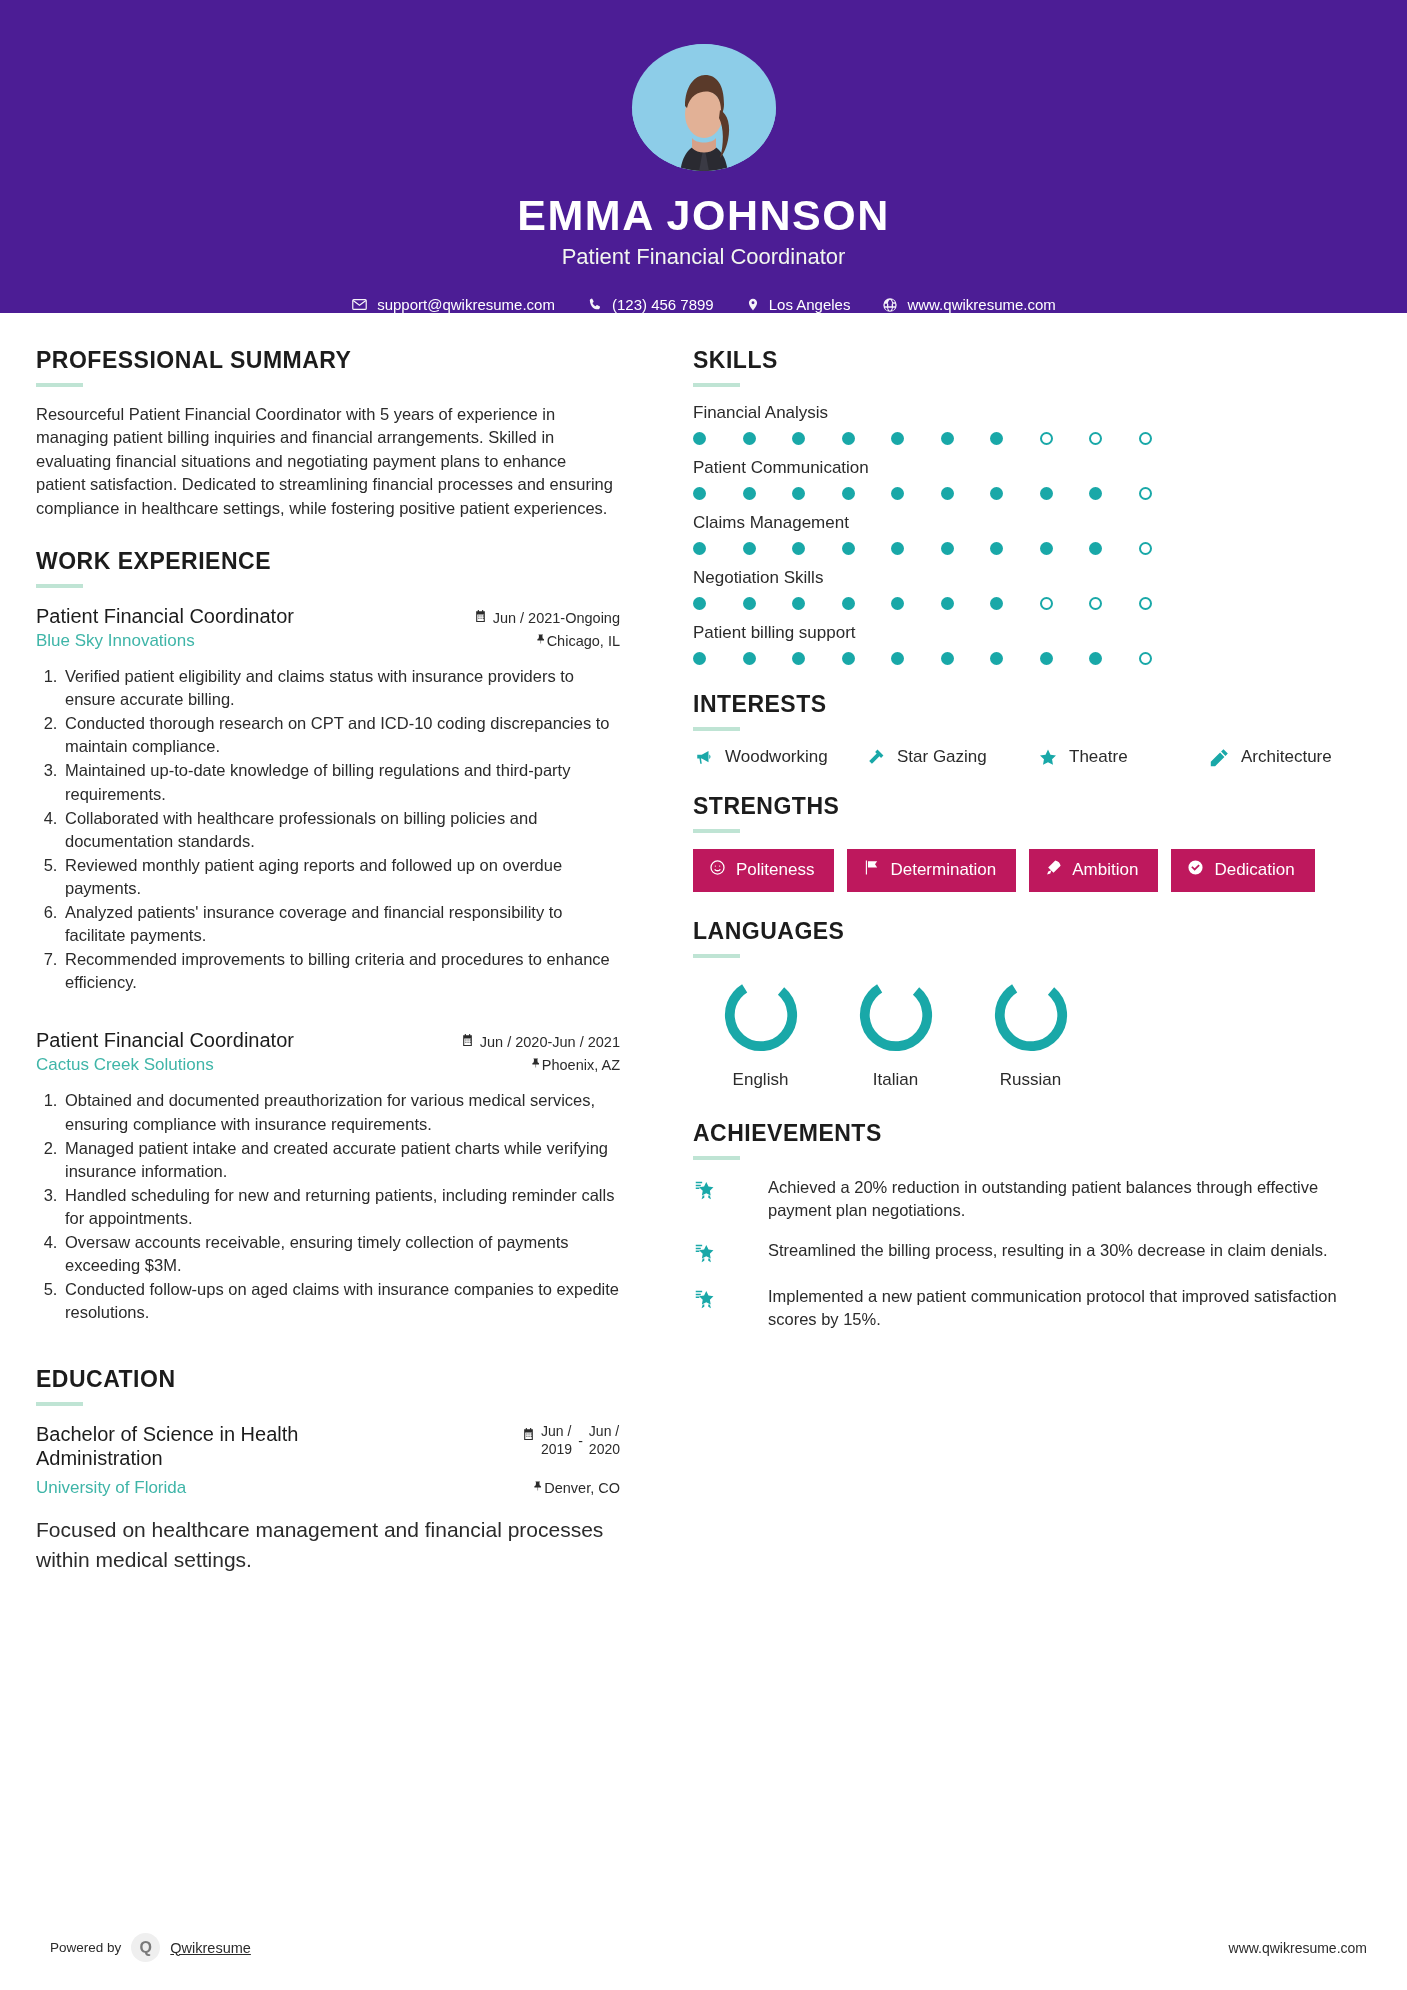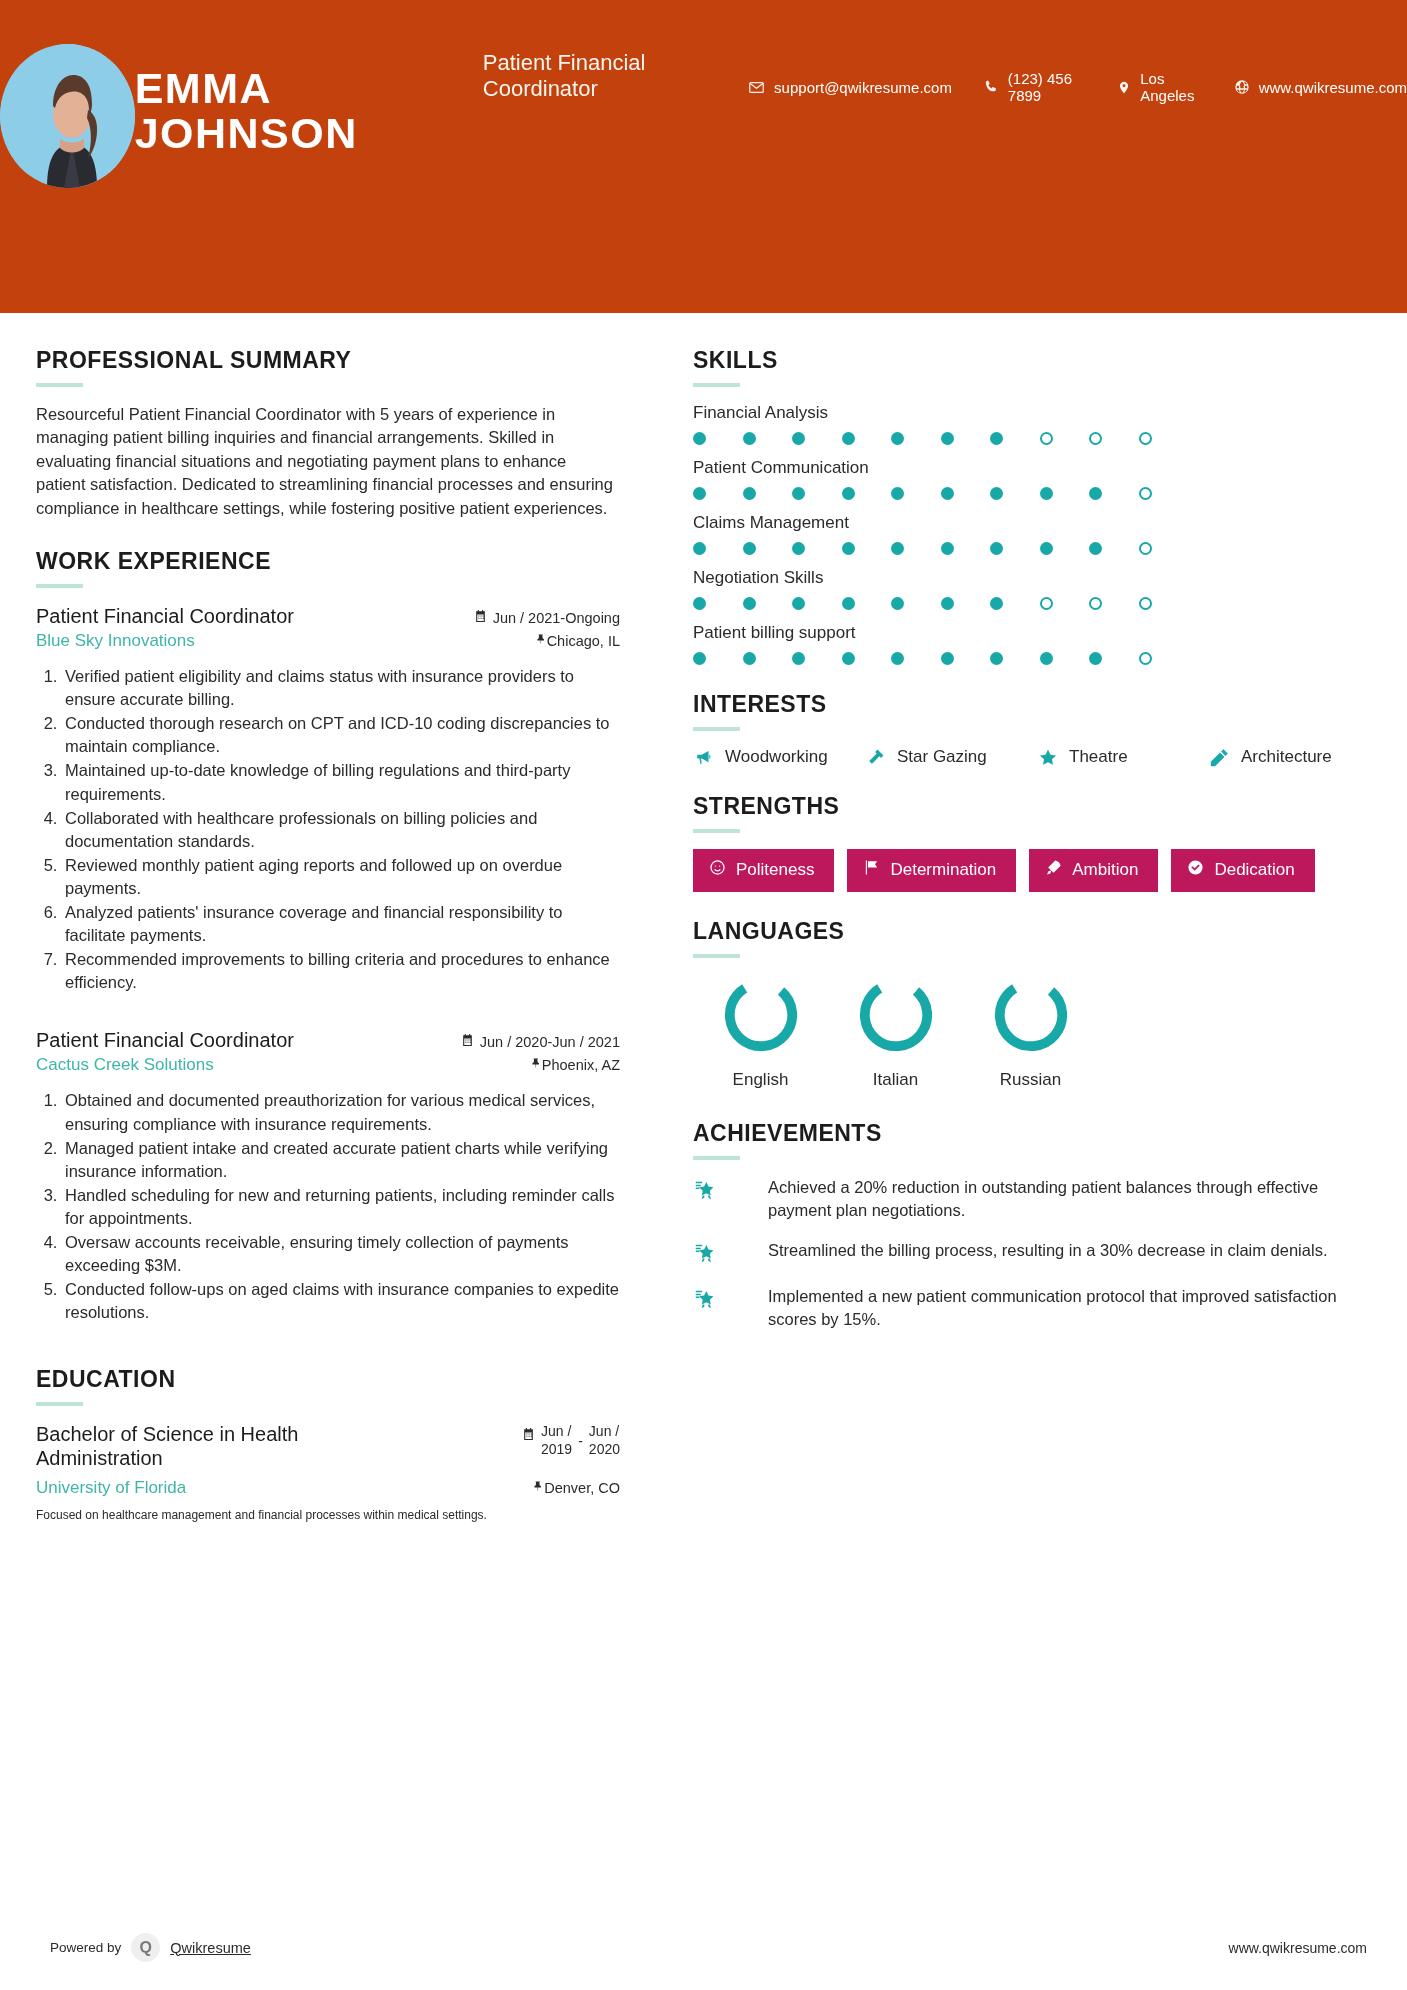--- a/index.html
+++ b/index.html
@@ -5,26 +5,26 @@
   * { box-sizing: border-box; margin: 0; padding: 0; }
   html, body {
     width: 1407px;
     background: #ffffff;
     font-family: "Liberation Sans", sans-serif;
   }
   body { width: 1407px; min-height: 1990px; position: relative; }
 
   
   .header {
-    background: #c2410c;
+    background: #4c1d95;
     height: 313px;
     position: relative;
     display: flex;
-    flex-direction: row;
-    align-items: flex-start;
+    flex-direction: column;
+    align-items: center;
     padding-top: 44px;
   }
   .avatar {
     width: 144px;
     height: 144px;
     border-radius: 50%;
     background: #8dcde8;
     overflow: hidden;
     position: relative;
   }
@@ -135,24 +135,24 @@
   .bullets {
     margin: 14px 0 0 0;
     padding-left: 26px;
     font-size: 16.5px;
     line-height: 1.4;
     color: #2b2b2b;
   }
   .bullets li { margin-bottom: 1px; padding-left: 3px; }
 
   .edu-desc {
-    font-size: 12px;
+    font-size: 21px;
     line-height: 1.42;
     color: #2b2b2b;
-    margin-top: 9px;
+    margin-top: 17px;
   }
   .edu-dates {
     display: flex;
     align-items: flex-start;
     gap: 6px;
     font-size: 14px;
     color: #2b2b2b;
   }
   .edu-dates .dcol { line-height: 1.25; text-align: left; }
   .edu-dates .dash { align-self: center; }

